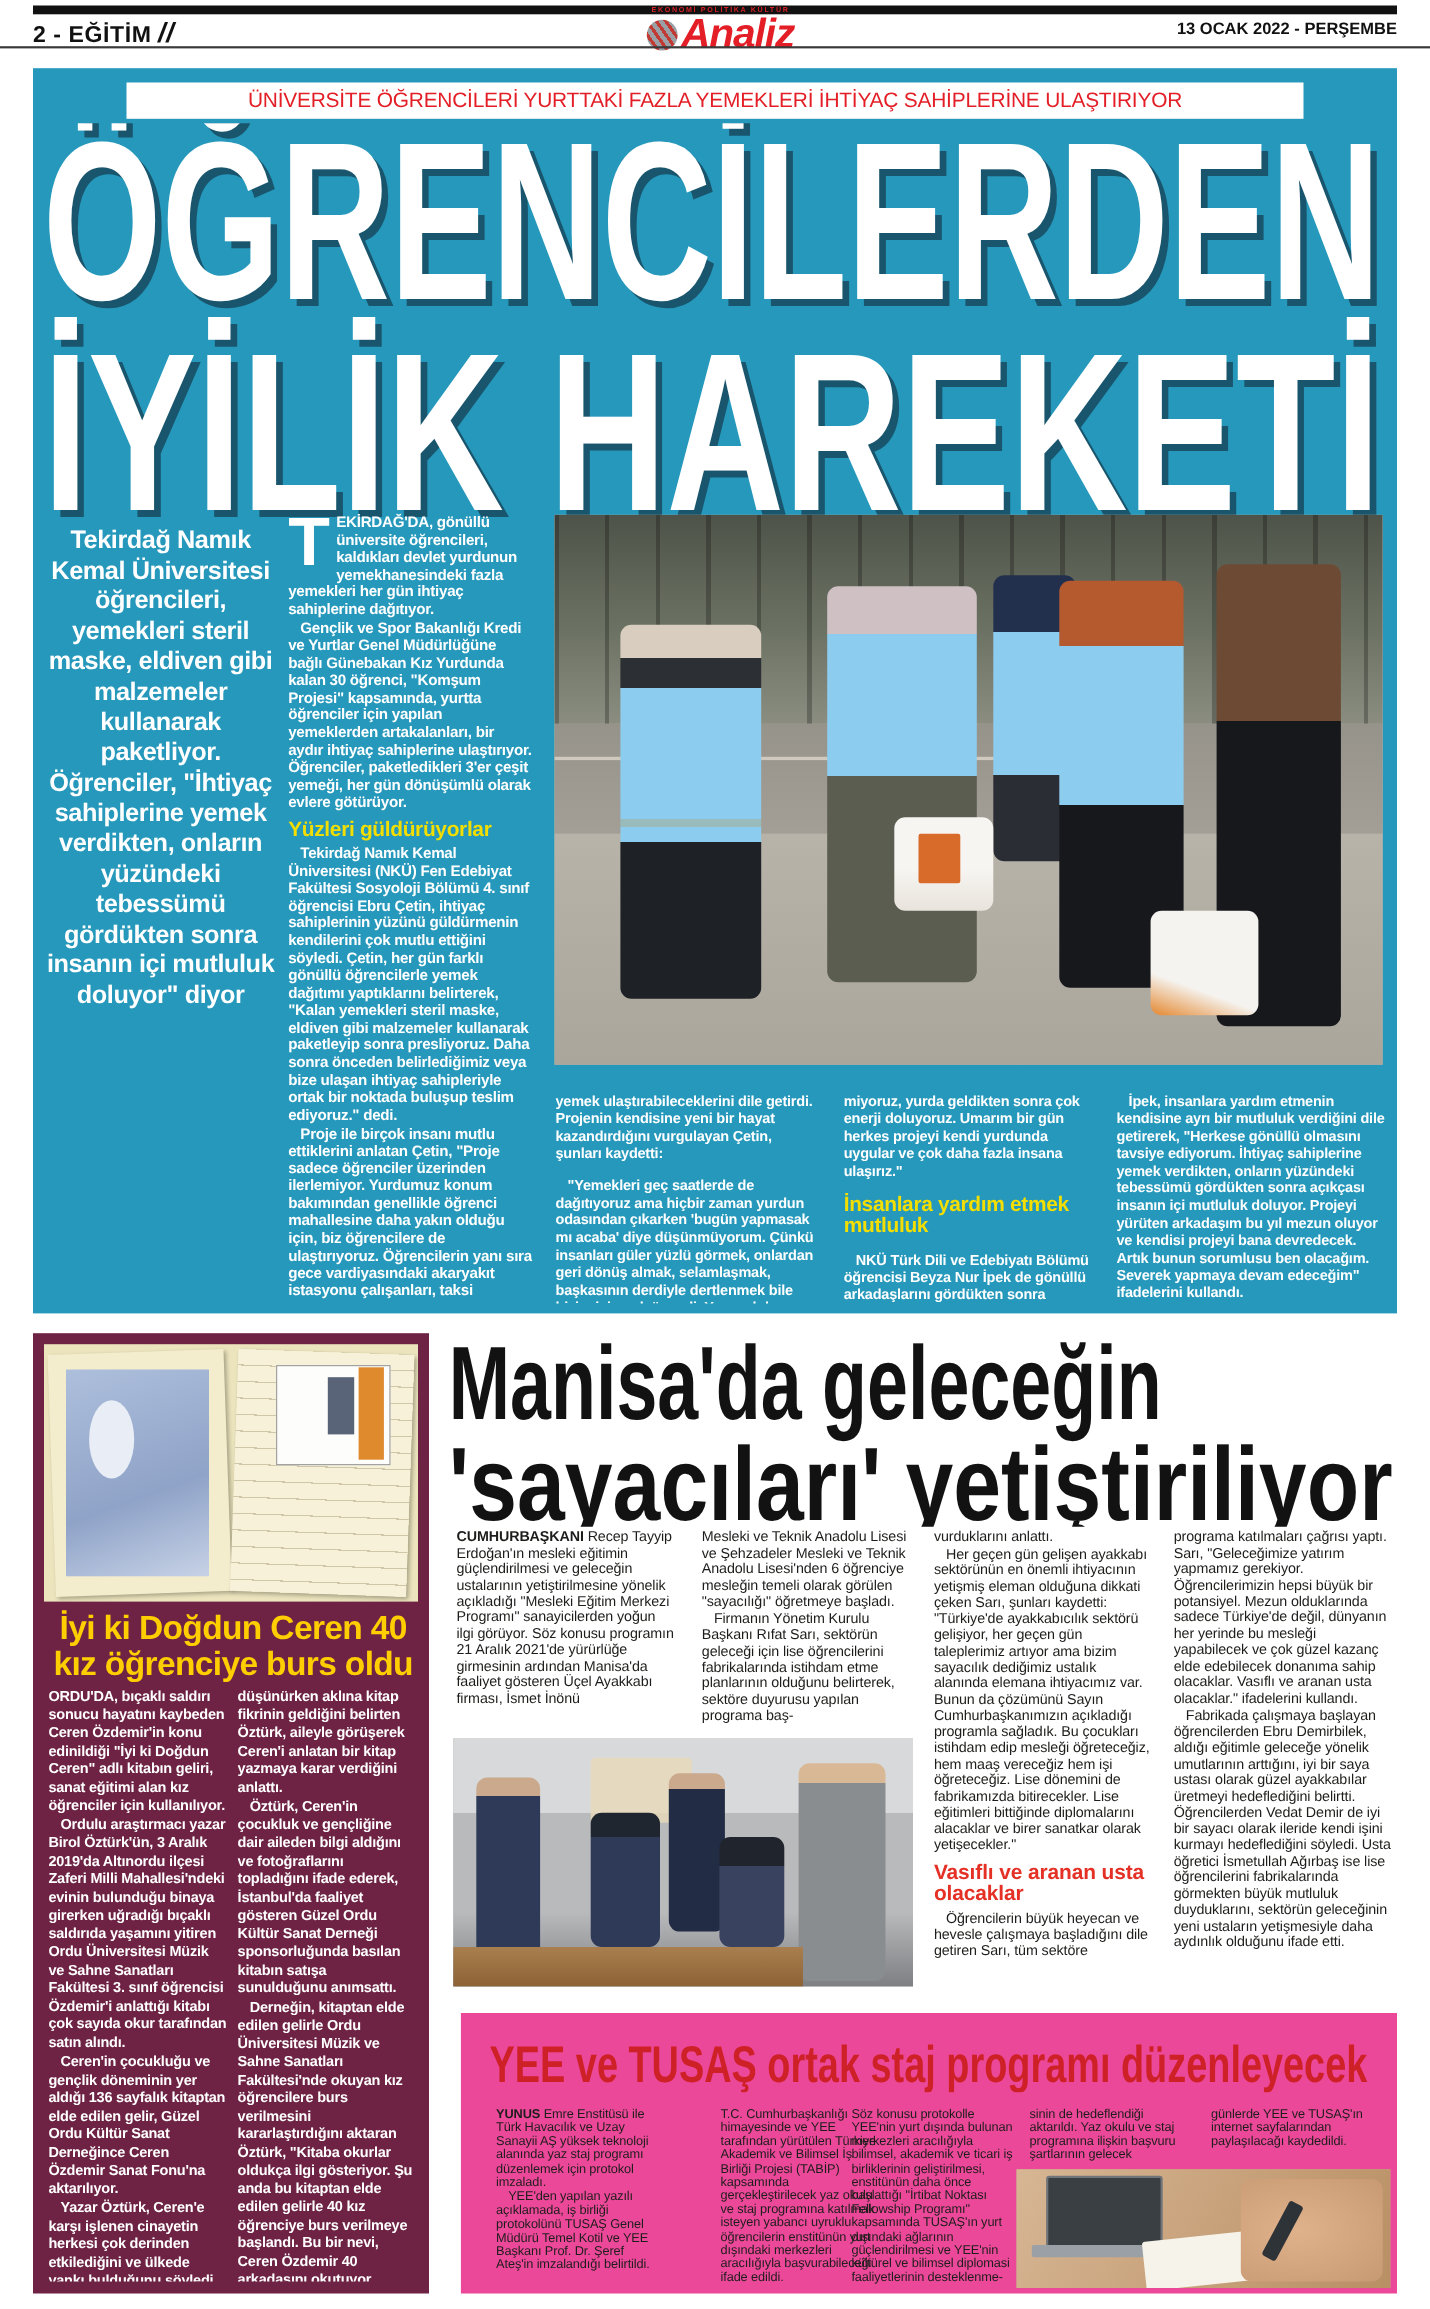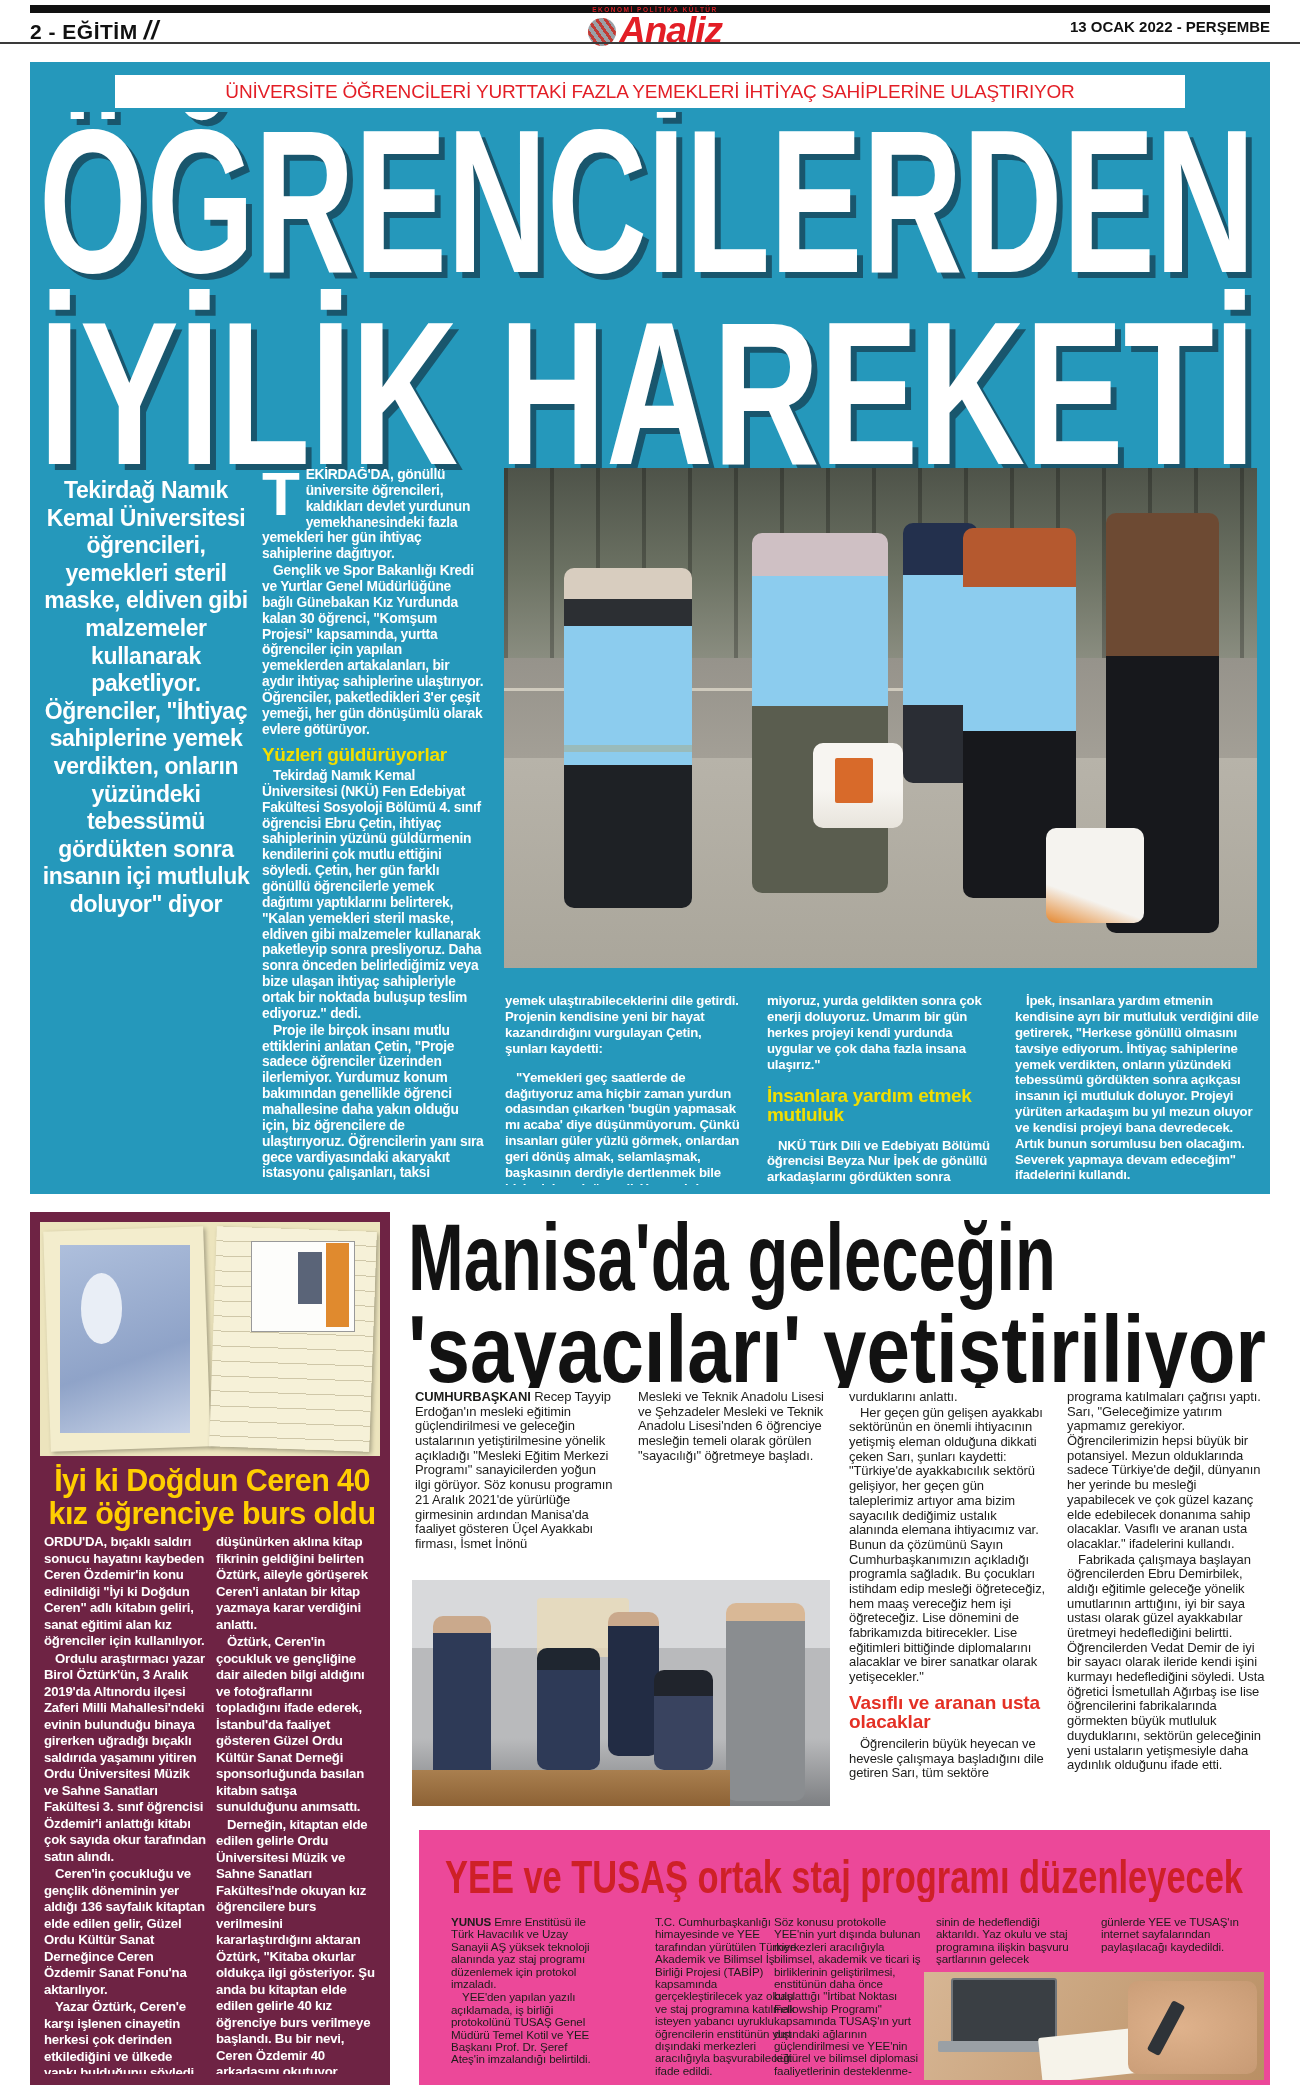--- a/index.html
+++ b/index.html
@@ -177,20 +177,21 @@
   <svg class="abs" style="left:405px;top:1218px" width="865" height="170" viewBox="0 0 865 170">
     <text class="mh" x="3" y="72" textLength="648" lengthAdjust="spacingAndGlyphs">Manisa'da geleceğin</text>
     <text class="mh" x="3" y="164" textLength="858" lengthAdjust="spacingAndGlyphs">'sayacıları' yetiştiriliyor</text>
   </svg>
 
   <div class="abs col m-c1 bt2">
     <p><span class="lead">CUMHURBAŞKANI</span><span> Recep Tayyip Erdoğan'ın mesleki eğitimin güçlendirilmesi ve geleceğin ustalarının yetiştirilmesine yönelik açıkladığı "Mesleki Eğitim Merkezi Programı" sanayicilerden yoğun ilgi görüyor. Söz konusu programın 21 Aralık 2021'de yürürlüğe girmesinin ardından Manisa'da faaliyet gösteren Üçel Ayakkabı firması, İsmet İnönü</span></p>
   </div>
   <div class="abs col m-c2 bt2">
     <p>Mesleki ve Teknik Anadolu Lisesi ve Şehzadeler Mesleki ve Teknik Anadolu Lisesi'nden 6 öğrenciye mesleğin temeli olarak görülen "sayacılığı" öğretmeye başladı.</p>
+    <p class="ind">Firmanın Yönetim Kurulu Başkanı Rıfat Sarı, sektörün geleceği için lise öğrencilerini fabrikalarında istihdam etme planlarının olduğunu belirterek, sektöre duyurusu yapılan programa baş-</p>
   </div>
   <div class="abs col m-c3 bt2">
     <p>vurduklarını anlattı.</p>
     <p class="ind">Her geçen gün gelişen ayakkabı sektörünün en önemli ihtiyacının yetişmiş eleman olduğuna dikkati çeken Sarı, şunları kaydetti: "Türkiye'de ayakkabıcılık sektörü gelişiyor, her geçen gün taleplerimiz artıyor ama bizim sayacılık dediğimiz ustalık alanında elemana ihtiyacımız var. Bunun da çözümünü Sayın Cumhurbaşkanımızın açıkladığı programla sağladık. Bu çocukları istihdam edip mesleği öğreteceğiz, hem maaş vereceğiz hem işi öğreteceğiz. Lise dönemini de fabrikamızda bitirecekler. Lise eğitimleri bittiğinde diplomalarını alacaklar ve birer sanatkar olarak yetişecekler."</p>
     <h3 class="sub-r">Vasıflı ve aranan usta olacaklar</h3>
     <p class="ind">Öğrencilerin büyük heyecan ve hevesle çalışmaya başladığını dile getiren Sarı, tüm sektöre</p>
   </div>
   <div class="abs col m-c4 bt2">
     <p>programa katılmaları çağrısı yaptı. Sarı, "Geleceğimize yatırım yapmamız gerekiyor. Öğrencilerimizin hepsi büyük bir potansiyel. Mezun olduklarında sadece Türkiye'de değil, dünyanın her yerinde bu mesleği yapabilecek ve çok güzel kazanç elde edebilecek donanıma sahip olacaklar. Vasıflı ve aranan usta olacaklar." ifadelerini kullandı.</p>
     <p class="ind">Fabrikada çalışmaya başlayan öğrencilerden Ebru Demirbilek, aldığı eğitimle geleceğe yönelik umutlarının arttığını, iyi bir saya ustası olarak güzel ayakkabılar üretmeyi hedeflediğini belirtti. Öğrencilerden Vedat Demir de iyi bir sayacı olarak ileride kendi işini kurmayı hedeflediğini söyledi. Usta öğretici İsmetullah Ağırbaş ise lise öğrencilerini fabrikalarında görmekten büyük mutluluk duyduklarını, sektörün geleceğinin yeni ustaların yetişmesiyle daha aydınlık olduğunu ifade etti.</p>

